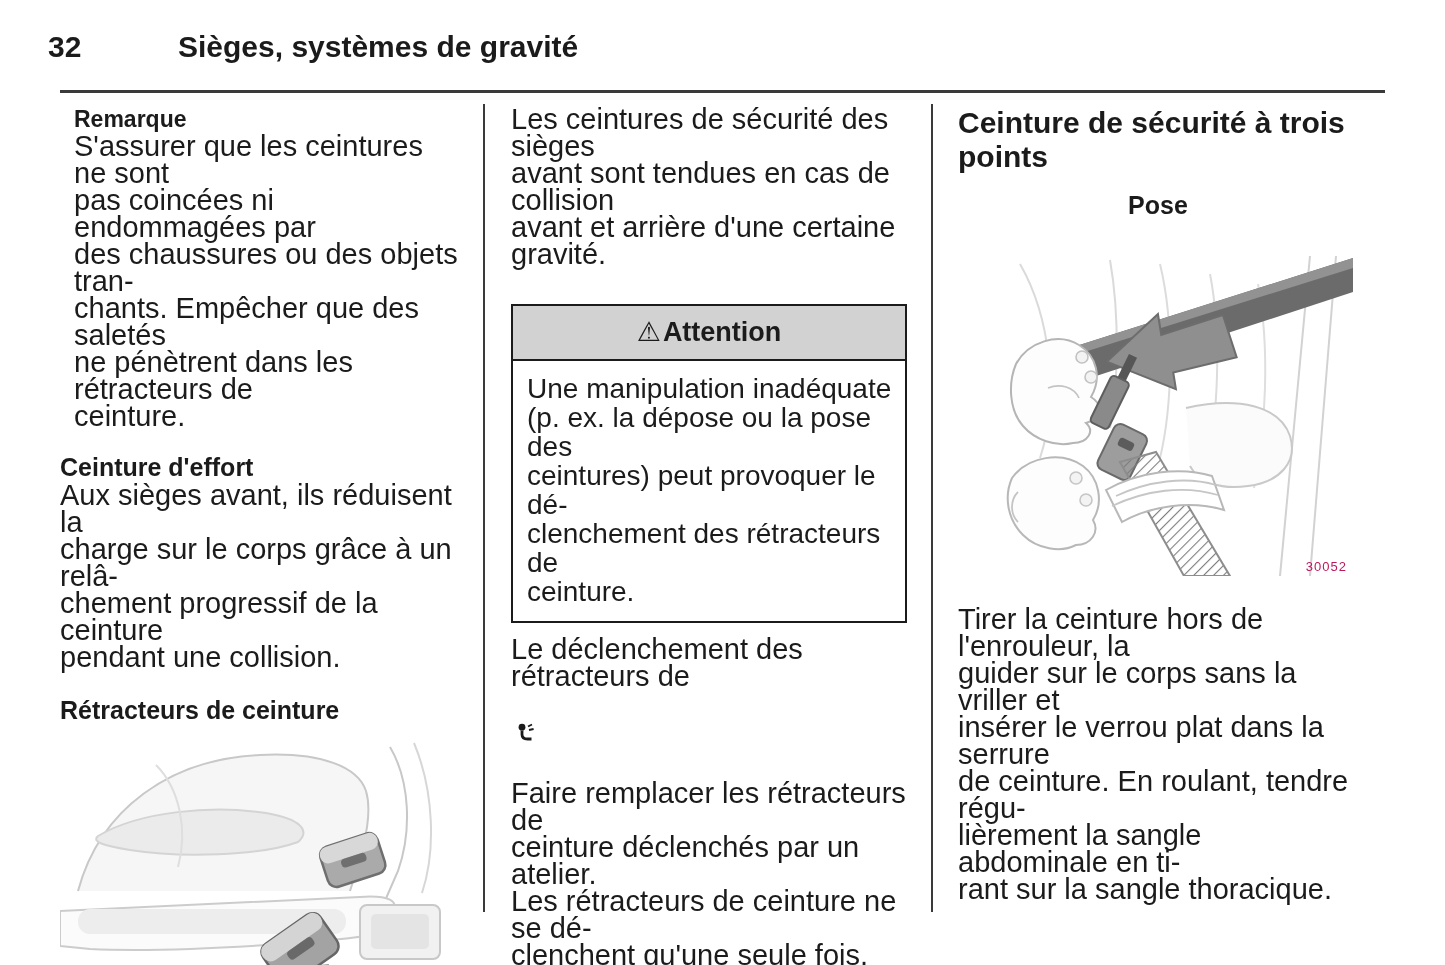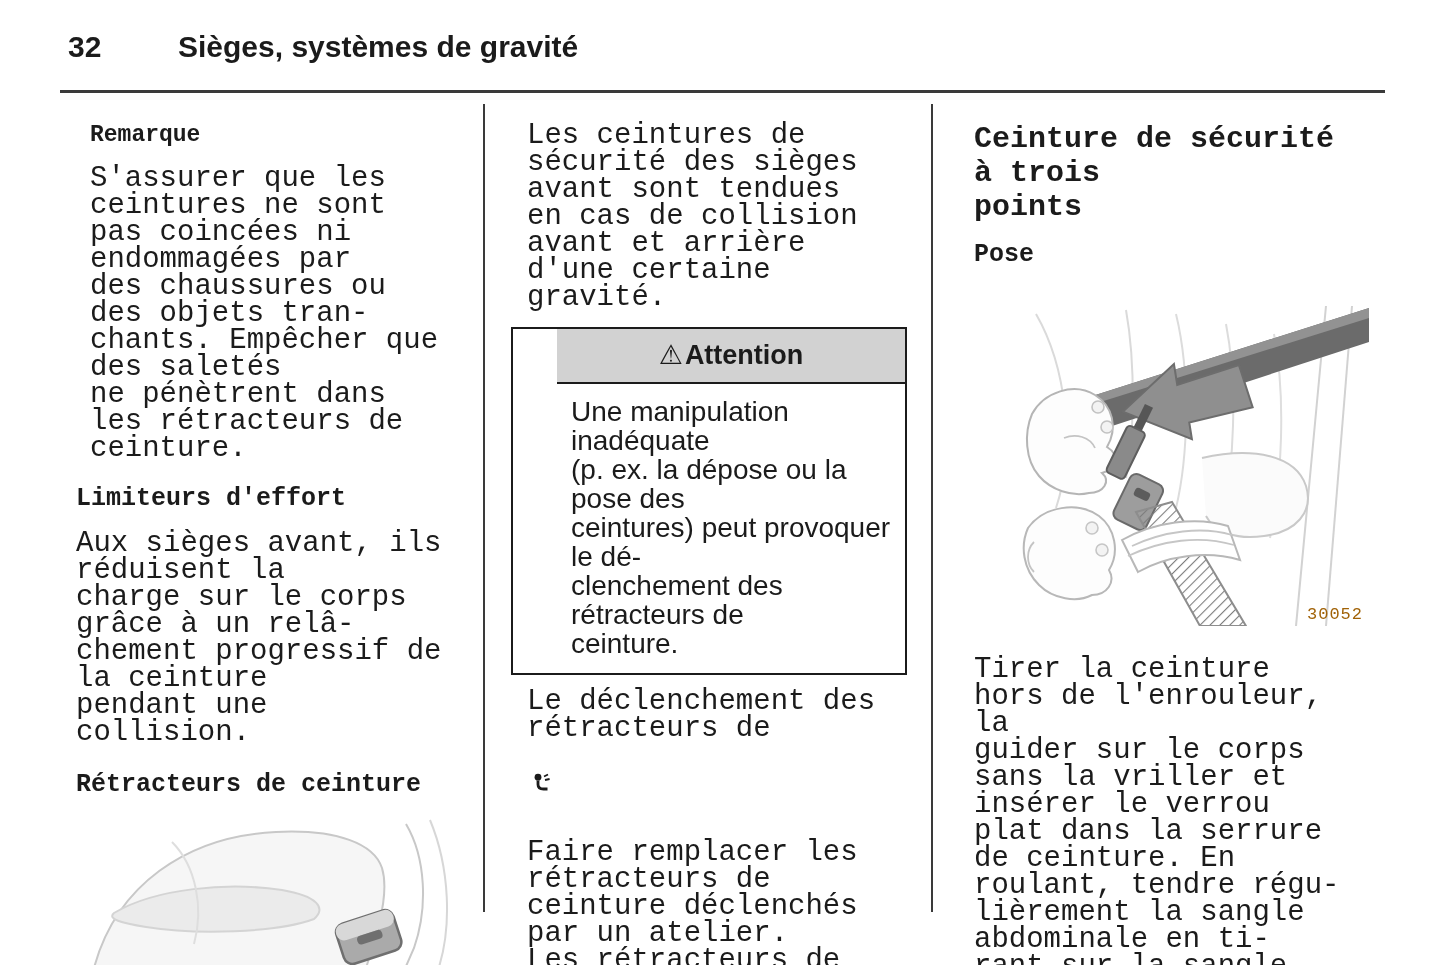--- a/index.html
+++ b/index.html
@@ -7,21 +7,21 @@
     position: relative;
     width: 1445px;
     height: 965px;
     background: #ffffff;
     font-family: "Liberation Sans", sans-serif;
     color: #1b1b1b;
     overflow: hidden;
   }
   
   .page-number {
-    position: absolute; left: 68px; top: 30px;
+    position: absolute; left: 48px; top: 30px;
     font-size: 30px; font-weight: bold;
   }
   .page-title {
     position: absolute; left: 178px; top: 30px;
     font-size: 30px; font-weight: bold;
   }
   .header-rule {
     position: absolute; left: 60px; top: 90px;
     width: 1325px; height: 3px; background: #3a3a3a;
   }
@@ -31,34 +31,34 @@
   .col2 { left: 511px; width: 396px; }
   .col3 { left: 958px; width: 400px; }
   .divider {
     position: absolute; top: 104px; width: 2px; height: 808px;
     background: #3a3a3a;
   }
   .divider-1 { left: 483px; }
   .divider-2 { left: 931px; }
 
   
-  p, h2, h3, figure { margin: 16px; font-family: Liberation Mono, monospace; }
+  p, h2, h3, figure { margin: 0; }
   .body-text {
     font-size: 29px; line-height: 27px;
     white-space: pre-line;
   }
   .note-block { padding-left: 14px; }
   .note-label { font-size: 23px; line-height: 27px; font-weight: bold; }
   .section-heading { font-size: 25px; line-height: 30px; font-weight: bold; }
   .big-heading { font-size: 30px; line-height: 34px; font-weight: bold; white-space: pre-line; }
   .mt9  { margin-top: 9px; }
   .mt13 { margin-top: 13px; }
   .mt14 { margin-top: 14px; }
-  .mt16 { margin-top: 16px; }
-  .mt20 { margin-top: 6px; padding-left: 44px; }
+  .mt16 { margin-top: 16px; text-align: center; }
+  .mt20 { margin-top: 36px; }
   .mt22 { margin-top: 22px; }
   .mt24 { margin-top: 24px; }
   .mt30 { margin-top: 30px; }
   .mt36 { margin-top: 36px; }
 
   
   .attention-box { border: 2px solid #1b1b1b; }
   .attention-header {
     background: #d2d2d2;
     border-bottom: 2px solid #1b1b1b;
@@ -71,21 +71,21 @@
     padding: 13px 10px 15px 14px;
     font-size: 28px; line-height: 29px;
     white-space: pre-line;
   }
 
   
   .figure { position: relative; width: 395px; height: 320px; }
   .figure svg { display: block; }
   .figure-number {
     position: absolute; right: 6px; bottom: 2px;
-    font-size: 17px; color: #a16207; letter-spacing: 1px;
+    font-size: 13px; color: #be185d; letter-spacing: 1px;
   }
   .inline-icon { display: inline-block; vertical-align: -3px; margin-left: 4px; }
 </style>
 </head>
 <body>
 
 <div class="page">
 
   <div class="page-number">32</div>
   <div class="page-title">Sièges, systèmes de gravité</div>
@@ -97,21 +97,21 @@
   <div class="col col1">
     <div class="note-block">
       <p class="note-label">Remarque</p>
       <p class="body-text">S'assurer que les ceintures ne sont
 pas coincées ni endommagées par
 des chaussures ou des objets tran-
 chants. Empêcher que des saletés
 ne pénètrent dans les rétracteurs de
 ceinture.</p>
     </div>
-    <h3 class="section-heading mt22">Limiteurs d'effort</h3>
+    <h3 class="section-heading mt22">Ceinture d'effort</h3>
     <p class="body-text">Aux sièges avant, ils réduisent la
 charge sur le corps grâce à un relâ-
 chement progressif de la ceinture
 pendant une collision.</p>
     <h3 class="section-heading mt24">Rétracteurs de ceinture</h3>
 
     <figure class="figure mt14">
       <svg width="395" height="320" viewBox="0 0 395 320">
         <defs>
           <pattern id="hatchA" width="7" height="7" patternTransform="rotate(50)" patternUnits="userSpaceOnUse">

